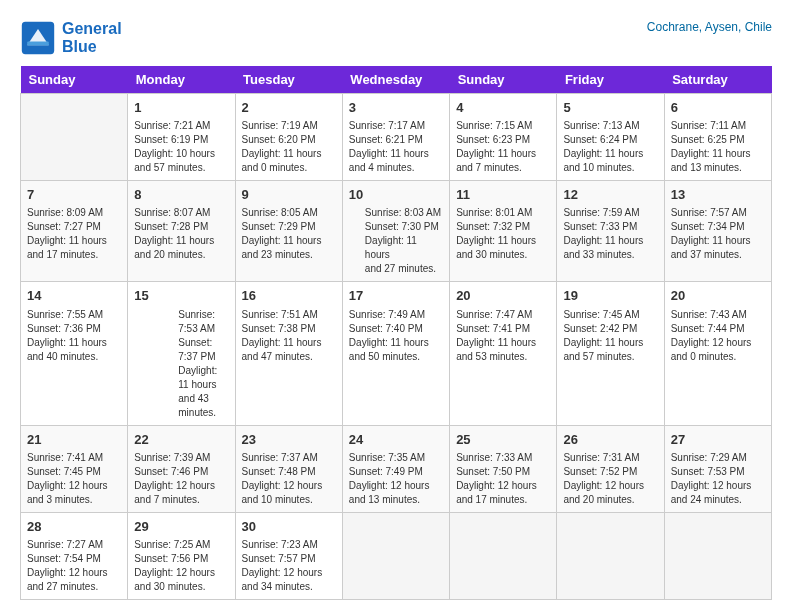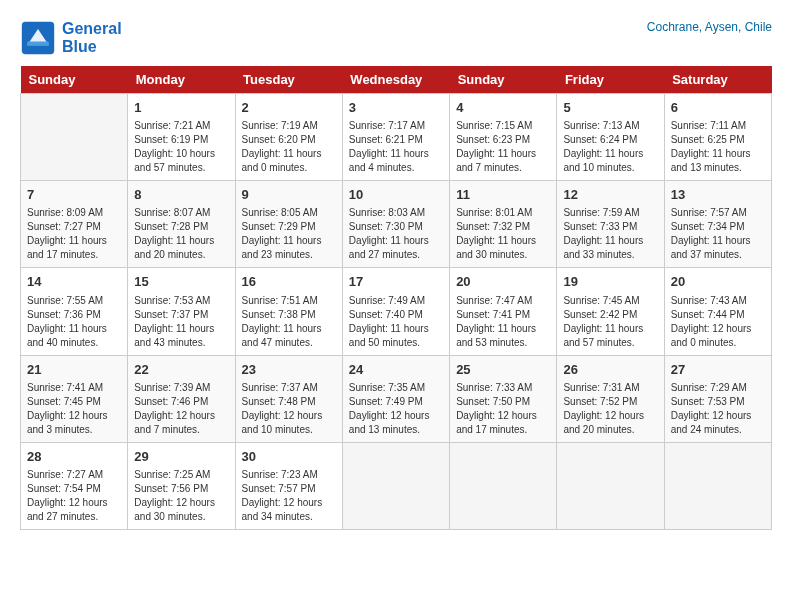--- a/index.html
+++ b/index.html
@@ -45,21 +45,21 @@
     .location-title {
       font-size: 12px;
       color: #0369a1;
     }
     table {
       width: 100%;
       border-collapse: collapse;
       font-size: 11px;
     }
     .day-header {
-      background-color: #b91c1c;
+      background-color: #6d28d9;
       color: white;
       text-align: left;
       padding: 6px 8px;
       font-size: 13px;
       font-weight: bold;
     }
     td {
       border: 1px solid #ccc;
       vertical-align: top;
       padding: 5px 6px;
@@ -183,21 +183,21 @@
         </td>
         <td>
           <span class="date-num">9</span>
           <div class="cell-info" style="white-space: pre-line;">Sunrise: 8:05 AM
 Sunset: 7:29 PM
 Daylight: 11 hours
 and 23 minutes.</div>
         </td>
         <td>
           <span class="date-num">10</span>
-          <div class="cell-info" style="white-space: pre-line;">Sunrise: 8:03 AM
+          <div class="cell-info" style="white-space: pre-line; margin-left: 16px;">Sunrise: 8:03 AM
 Sunset: 7:30 PM
 Daylight: 11 hours
 and 27 minutes.</div>
         </td>
         <td>
           <span class="date-num">11</span>
           <div class="cell-info" style="white-space: pre-line;">Sunrise: 8:01 AM
 Sunset: 7:32 PM
 Daylight: 11 hours
 and 30 minutes.</div>
@@ -220,21 +220,21 @@
       <tr>
         <td>
           <span class="date-num">14</span>
           <div class="cell-info" style="white-space: pre-line;">Sunrise: 7:55 AM
 Sunset: 7:36 PM
 Daylight: 11 hours
 and 40 minutes.</div>
         </td>
         <td>
           <span class="date-num">15</span>
-          <div class="cell-info" style="white-space: pre-line;">Sunrise: 7:53 AM
+          <div class="cell-info" style="white-space: pre-line; margin-left: 44px;">Sunrise: 7:53 AM
 Sunset: 7:37 PM
 Daylight: 11 hours
 and 43 minutes.</div>
         </td>
         <td>
           <span class="date-num">16</span>
           <div class="cell-info" style="white-space: pre-line;">Sunrise: 7:51 AM
 Sunset: 7:38 PM
 Daylight: 11 hours
 and 47 minutes.</div>

